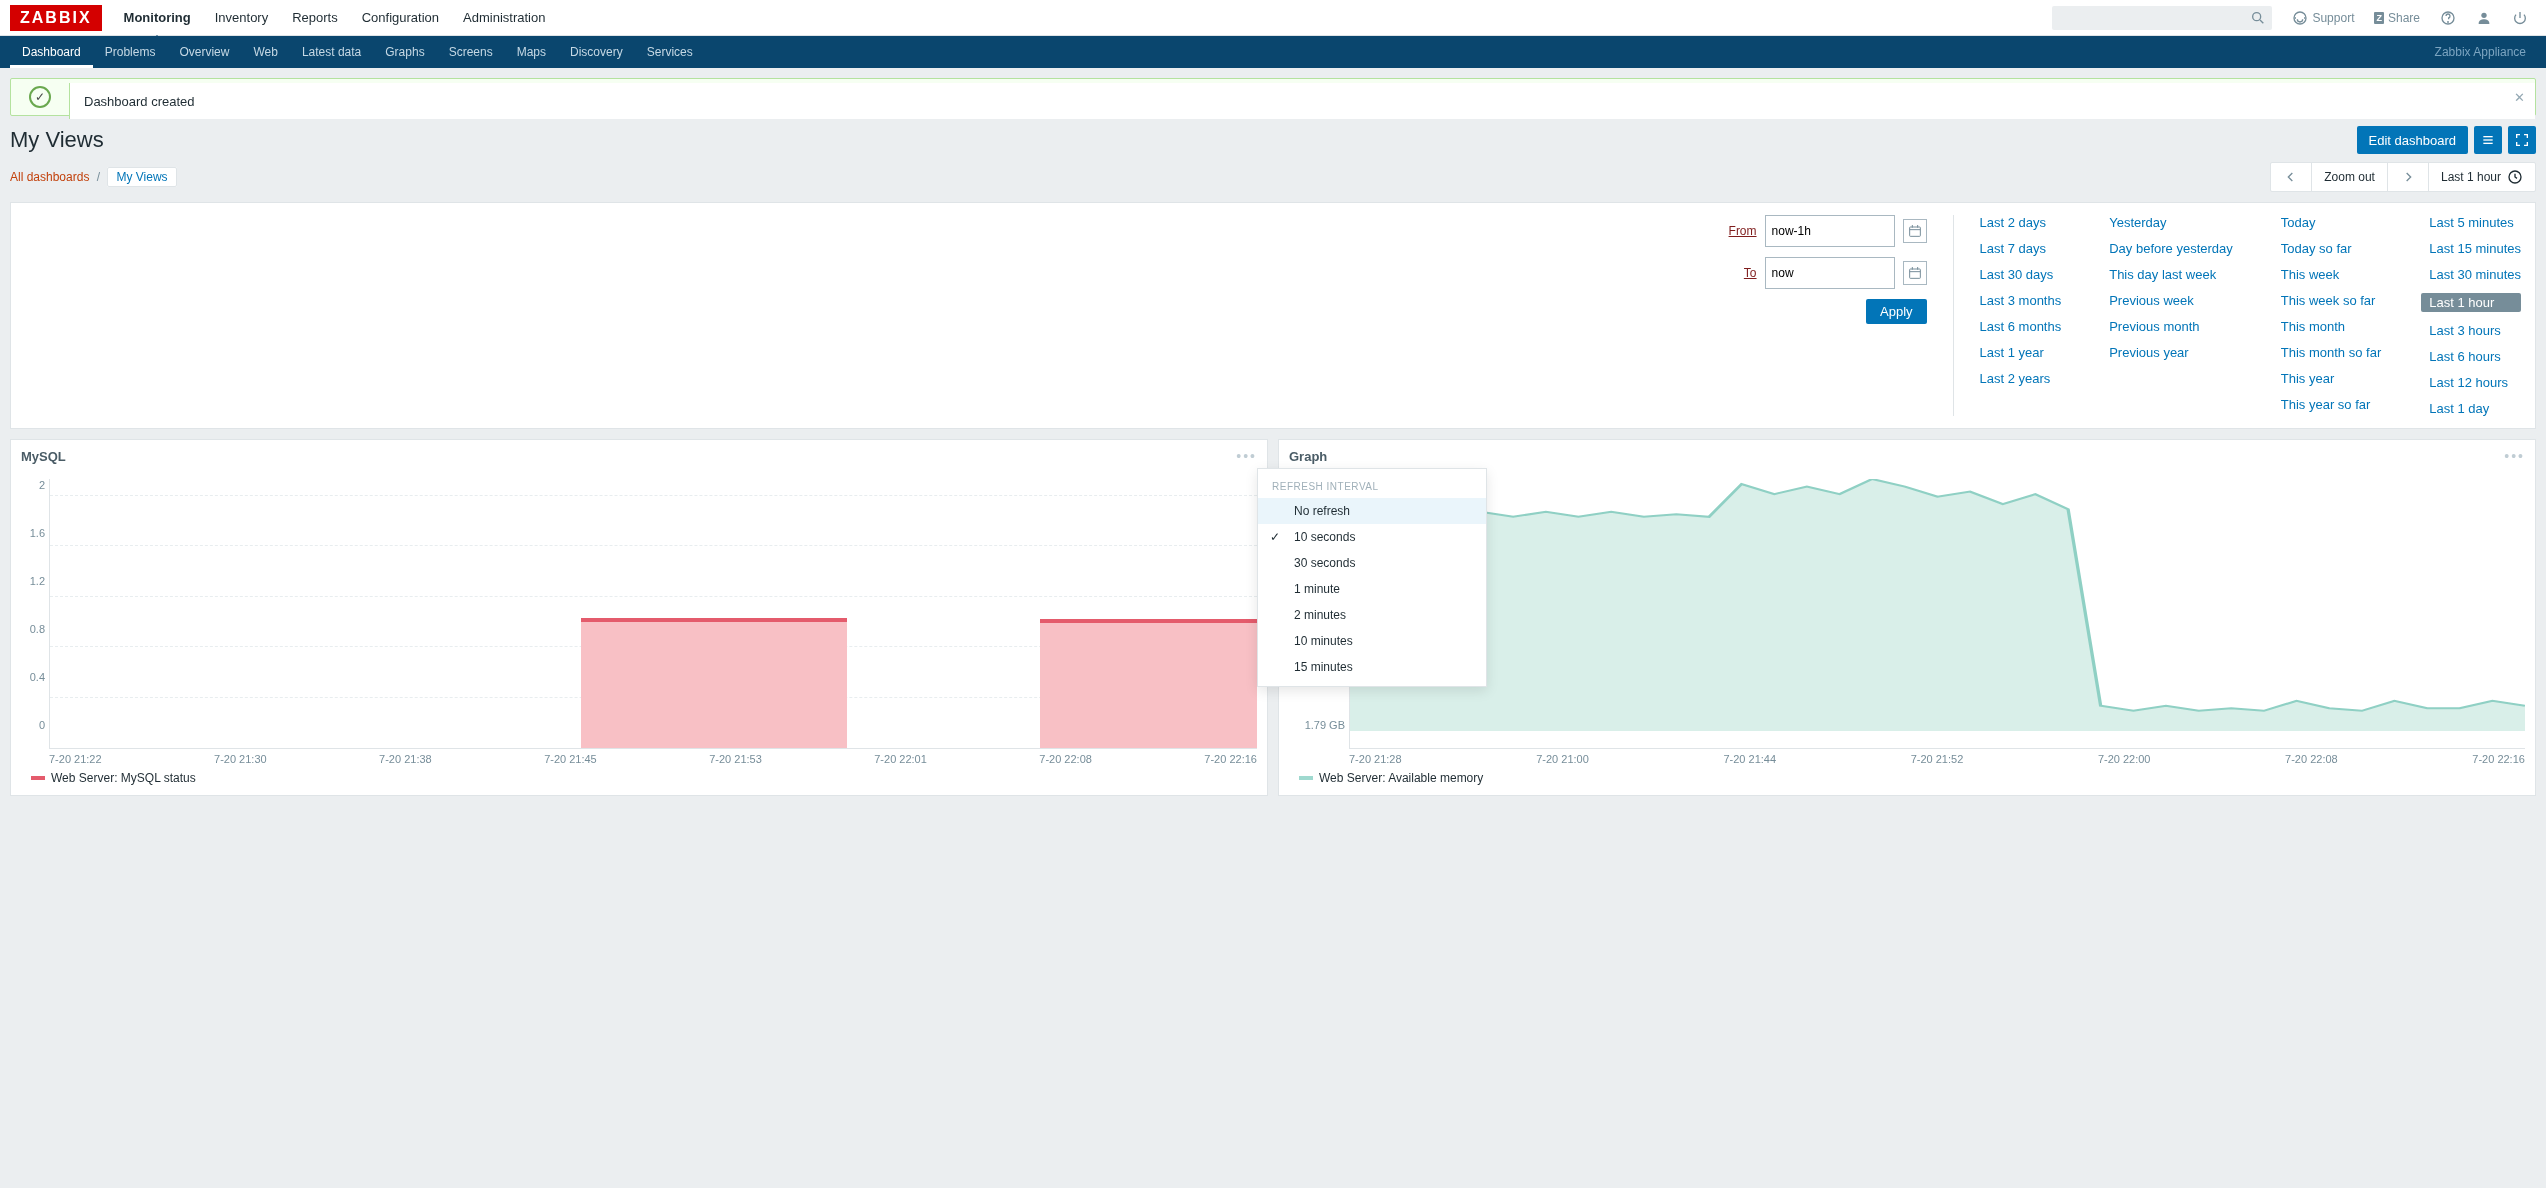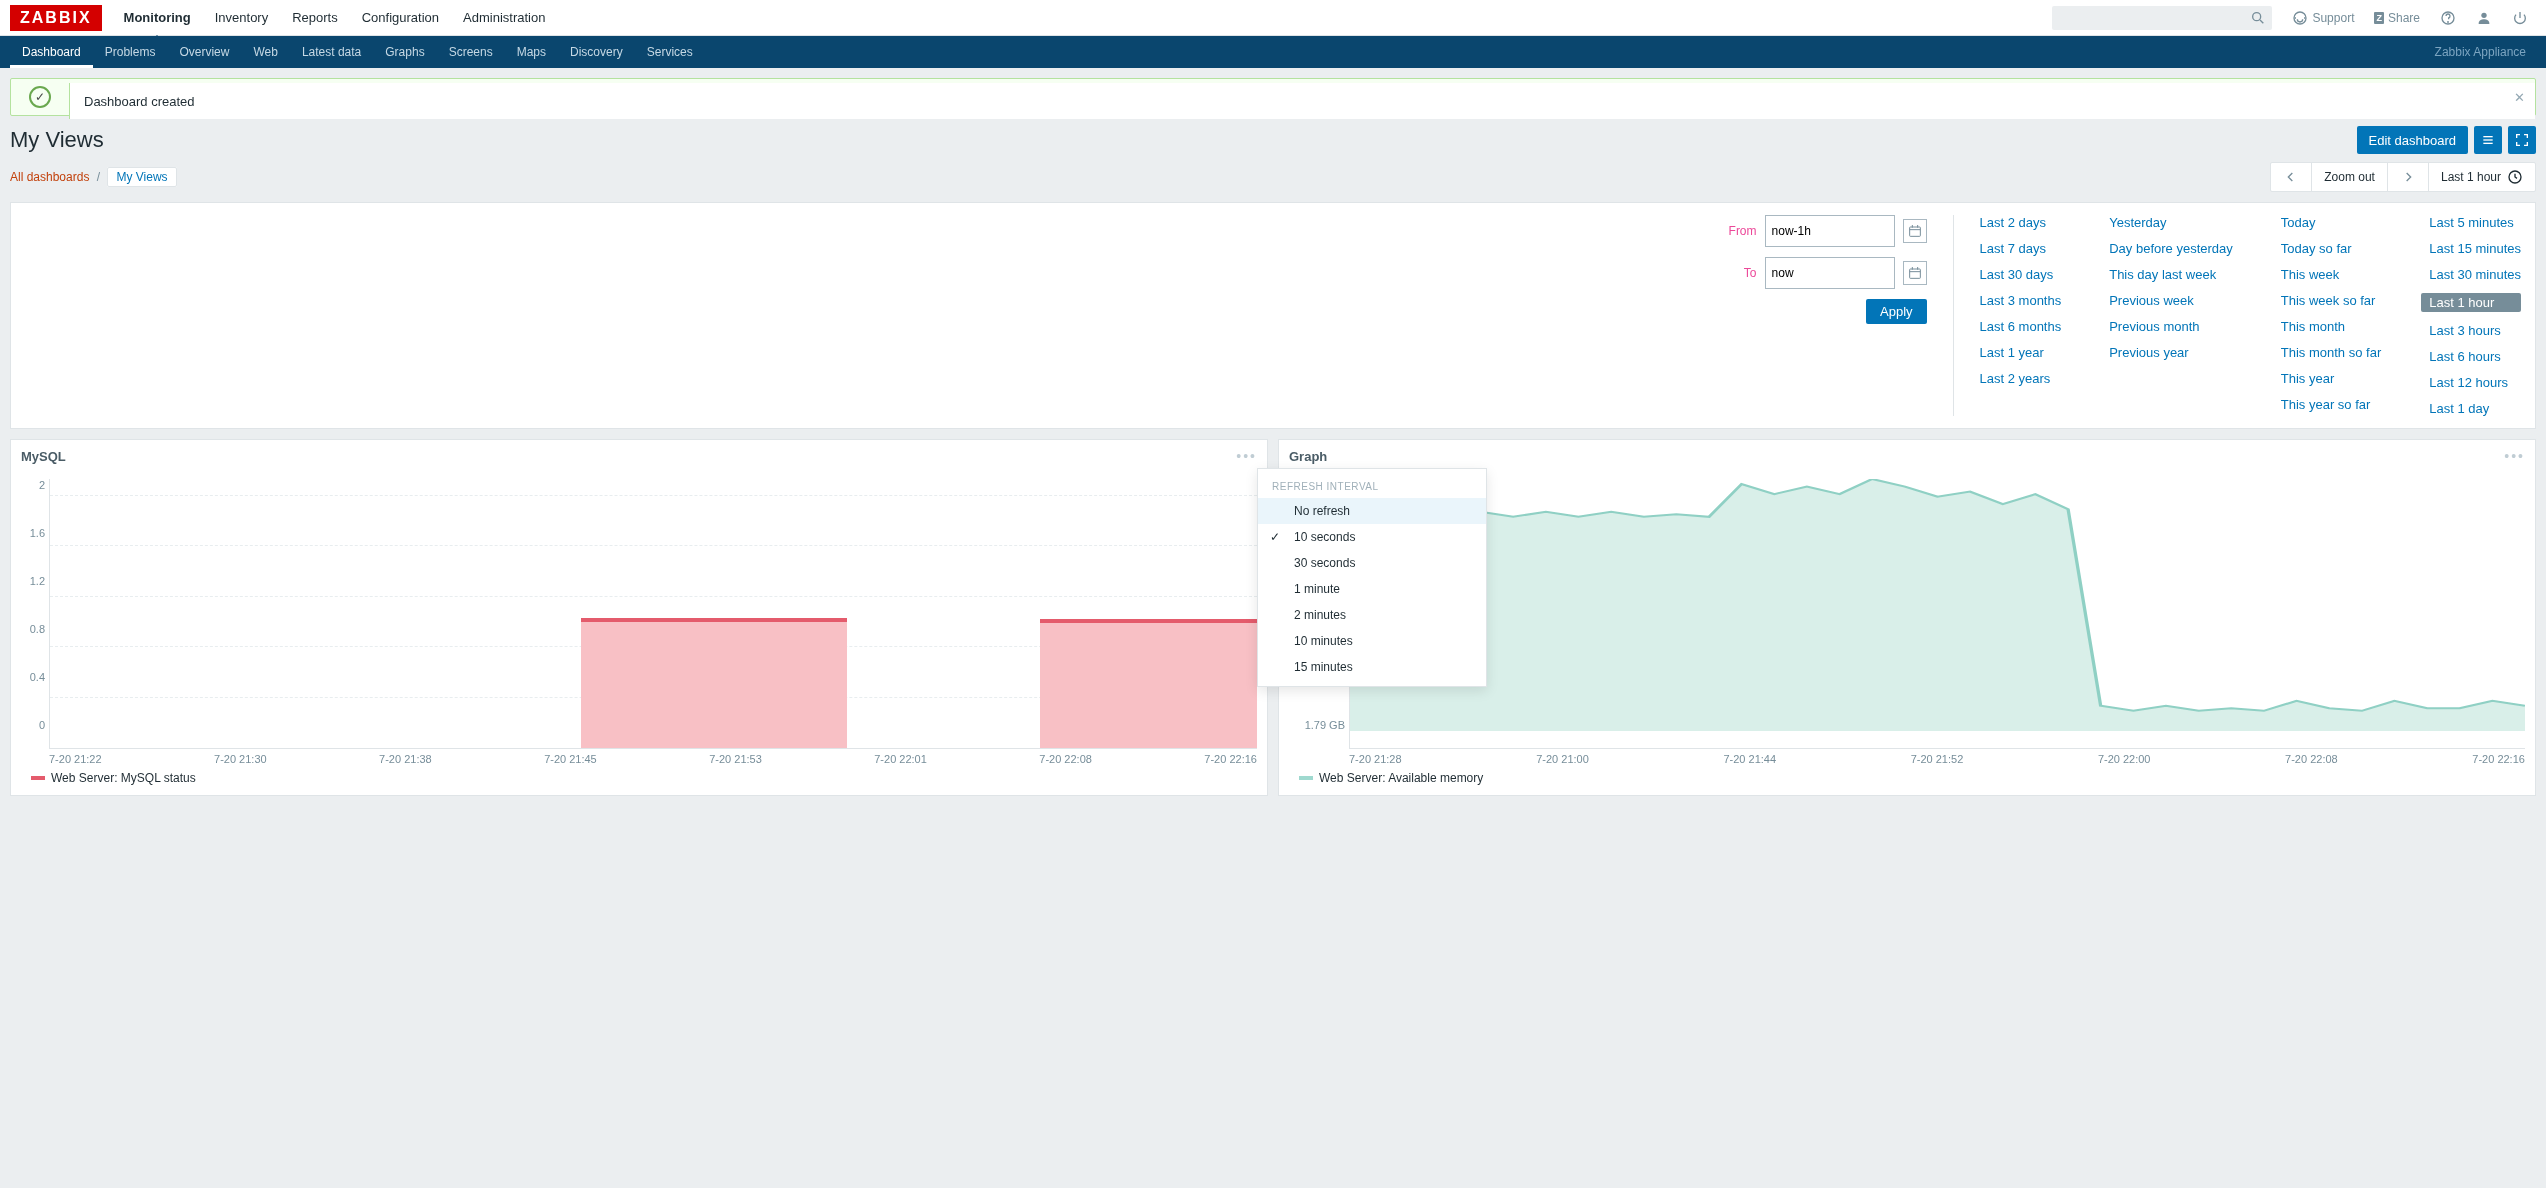--- a/index.html
+++ b/index.html
@@ -47,21 +47,21 @@
 .bc-current { background: #fff; border: 1px solid #dfe4e7; padding: 2px 8px; border-radius: 2px; color: #0275b8; }
 .time-nav { margin-left: auto; display: flex; align-items: center; background: #fff; border: 1px solid #dfe4e7; border-radius: 2px; height: 30px; }
 .time-nav-btn { padding: 0 12px; height: 100%; display: flex; align-items: center; cursor: pointer; color: #768d99; border-right: 1px solid #dfe4e7; }
 .time-nav-btn.zoom { color: #1f2c33; font-size: 12px; }
 .time-nav-btn.range { color: #1f2c33; font-size: 12px; gap: 6px; border-right: none; }
 
 
 .panel { background: #fff; margin: 0 10px 10px 10px; border: 1px solid #dfe4e7; padding: 12px 14px; display: flex; }
 .time-form { flex: 1; display: flex; flex-direction: column; align-items: flex-end; gap: 10px; padding-right: 26px; border-right: 1px solid #dfe4e7; }
 .tf-row { display: flex; align-items: center; gap: 8px; }
-.tf-row label { font-size: 12px; color: #ec4899; }
+.tf-row label { font-size: 12px; color: #7f1d1d; text-decoration: underline; }
 .tf-row input { border: 1px solid #a9b8c1; height: 32px; width: 130px; padding: 0 6px; font-size: 12px; }
 .cal-btn { border: 1px solid #a9b8c1; width: 24px; height: 24px; display: flex; align-items: center; justify-content: center; color: #768d99; cursor: pointer; background: #fff; }
 .presets { display: flex; gap: 48px; padding-left: 26px; }
 .preset-col { display: flex; flex-direction: column; gap: 11px; font-size: 13px; }
 .preset-col a { color: #0275b8; text-decoration: none; cursor: pointer; }
 .preset-col a.selected { background: #768d99; color: #fff; padding: 2px 8px; border-radius: 2px; margin-left: -8px; }
 
 
 .widgets { display: flex; gap: 10px; padding: 0 10px 10px 10px; }
 .widget { flex: 1; background: #fff; border: 1px solid #dfe4e7; position: relative; }

